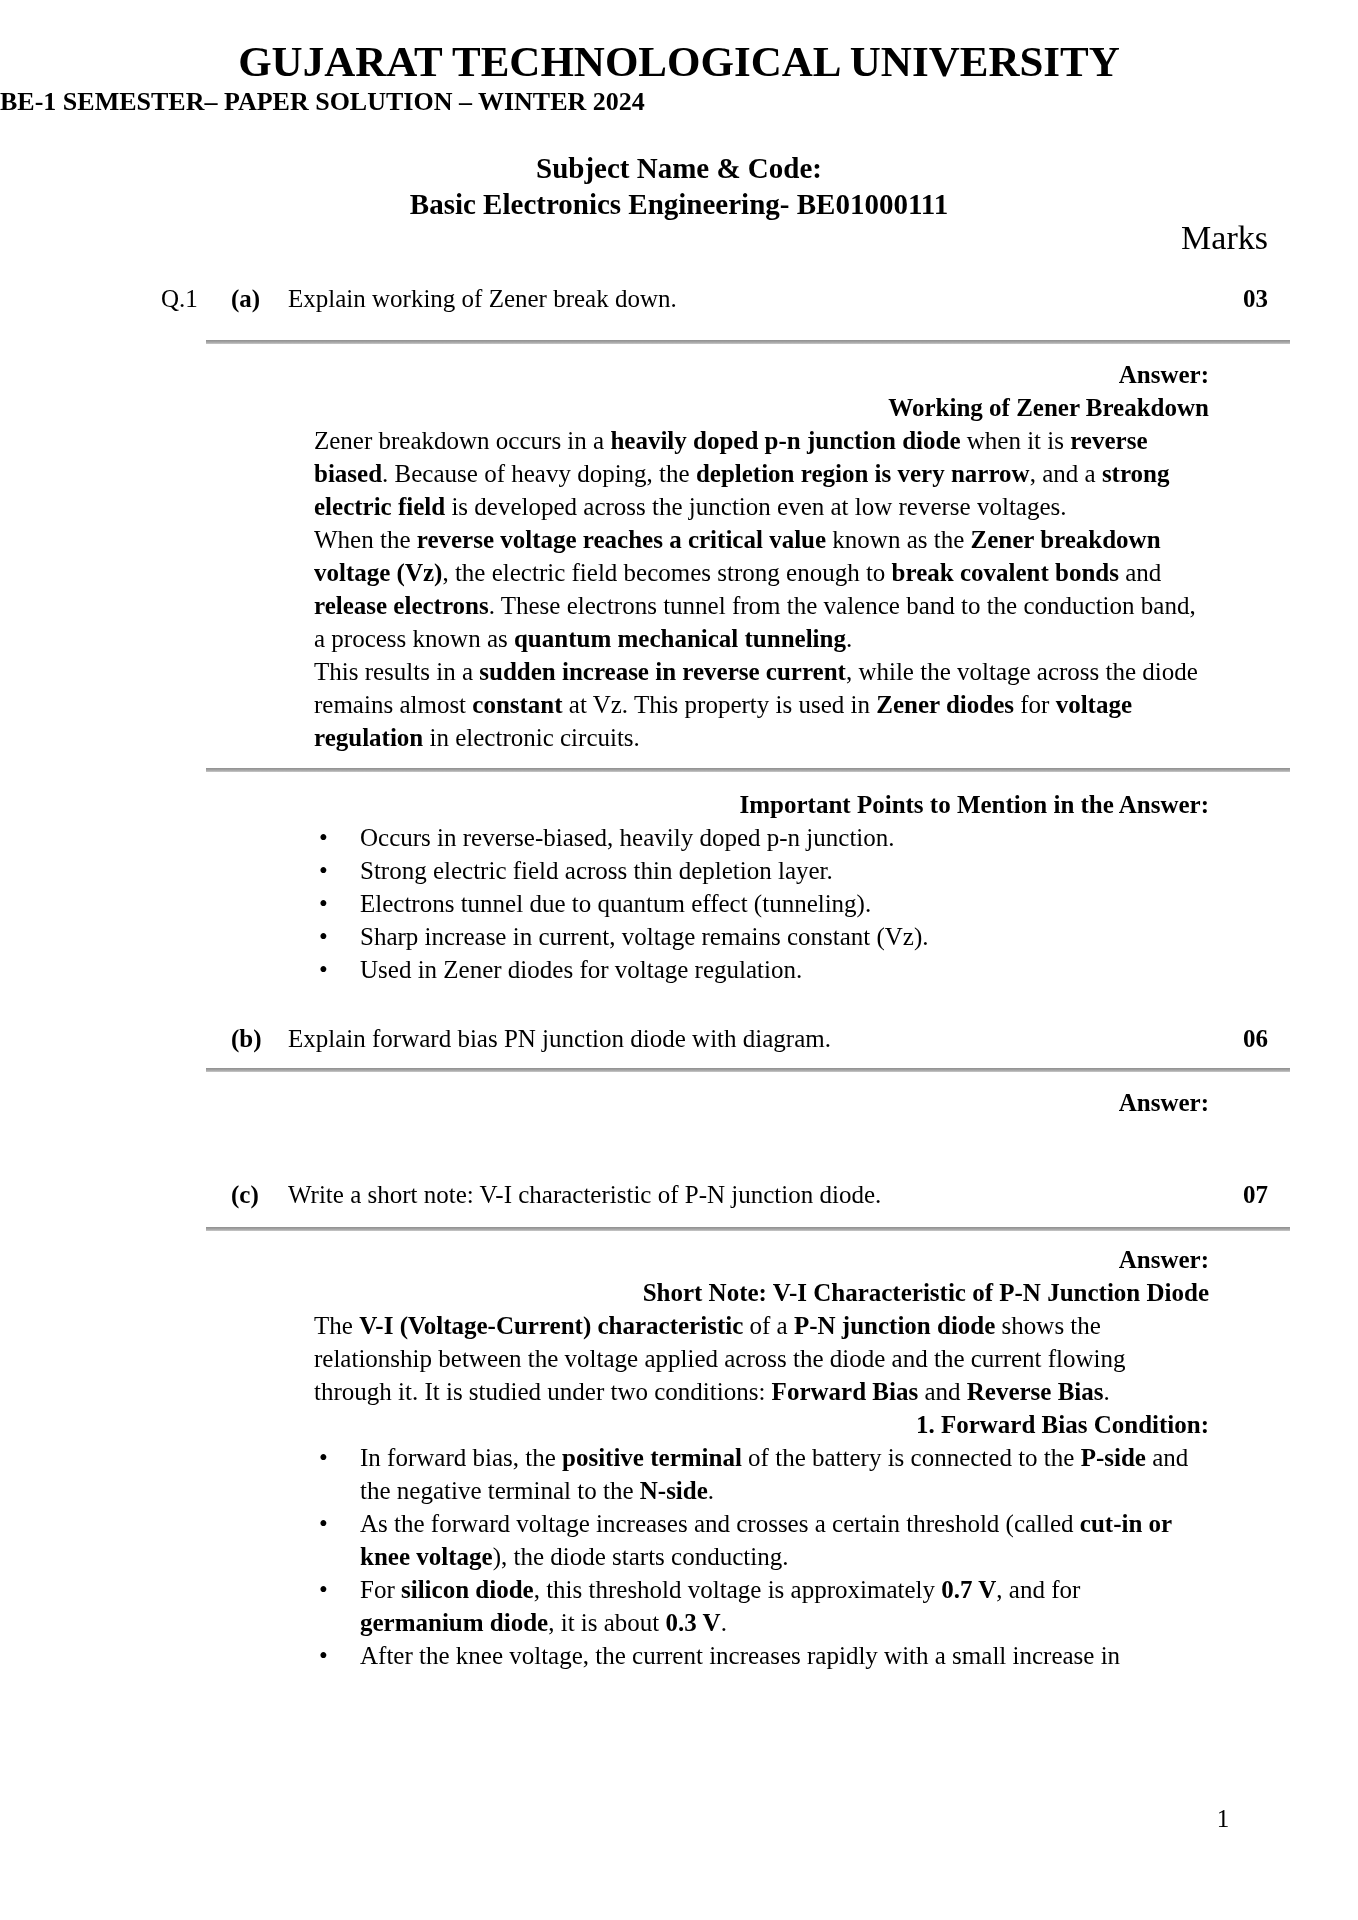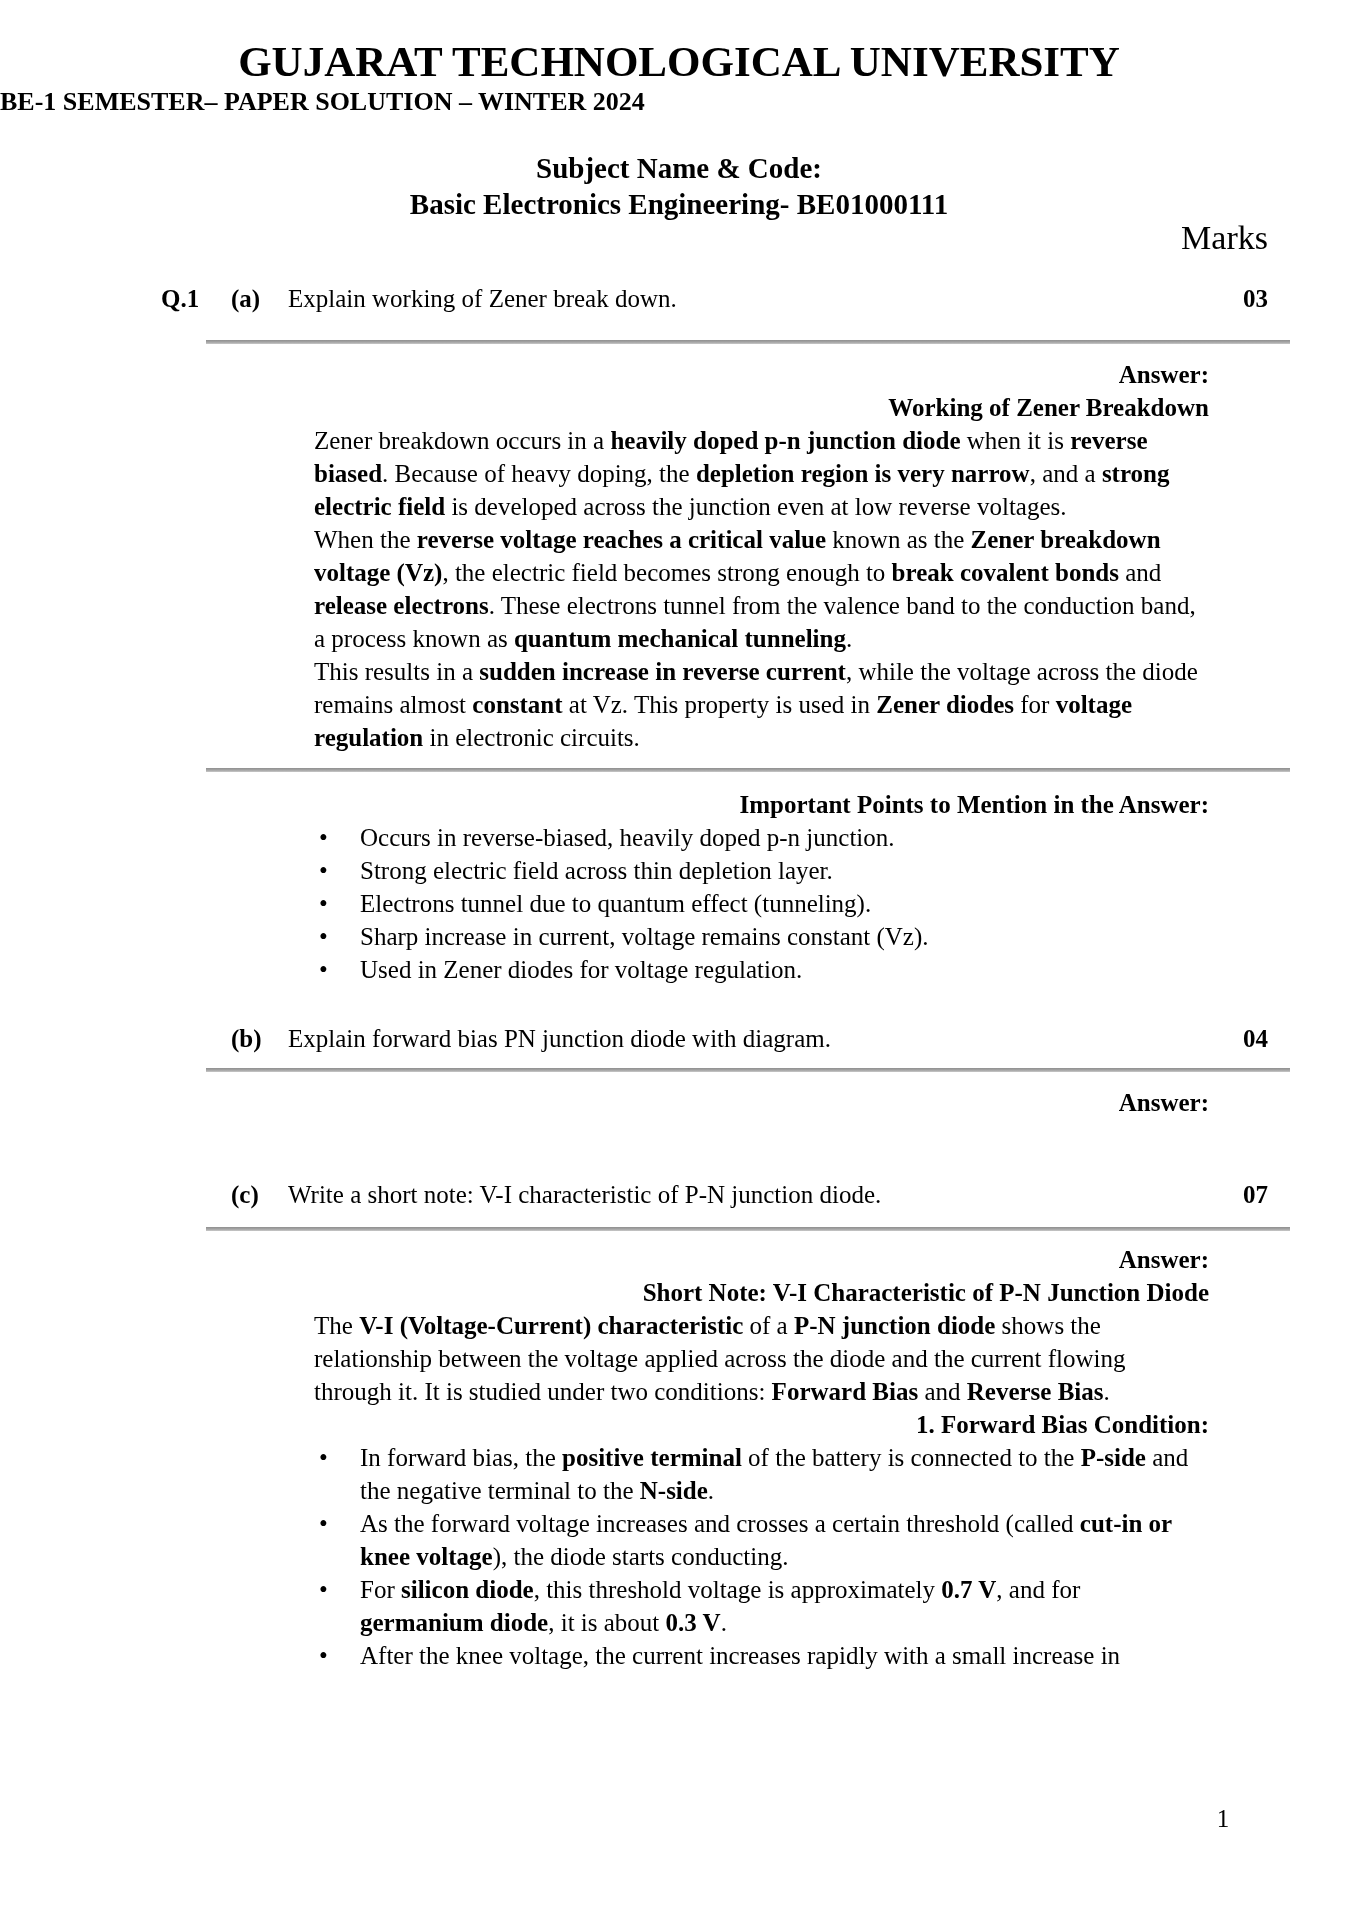--- a/index.html
+++ b/index.html
@@ -48,21 +48,21 @@
     margin-left: 1178px;
     text-align: right;
   }
   .q-row {
     display: flex;
     font-size: 25px;
     line-height: 33px;
     margin-left: 161px;
     margin-right: 90px;
   }
-  .q-no     { width: 70px; font-weight: 700; flex: none; }
+  .q-no     { width: 70px; font-weight: 400; flex: none; }
   .q-letter { width: 57px; font-weight: 700; flex: none; }
   .q-text   { flex: 1; }
   .q-marks  { width: 90px; flex: none; text-align: right; font-weight: 700; }
   .rule {
     height: 4px;
     margin-left: 206px;
     width: 1084px;
     background: linear-gradient(to bottom, #8f8f8f 0%, #a6a6a6 55%, #c9c9c9 100%);
   }
   .answer {
@@ -148,21 +148,21 @@
       <li>Electrons tunnel due to quantum effect (tunneling).</li>
       <li>Sharp increase in current, voltage remains constant (Vz).</li>
       <li>Used in Zener diodes for voltage regulation.</li>
     </ul>
   </div>
 
   <div class="q-row mt-qb">
     <div class="q-no"></div>
     <div class="q-letter">(b)</div>
     <div class="q-text">Explain forward bias PN junction diode with diagram.</div>
-    <div class="q-marks">04</div>
+    <div class="q-marks">06</div>
   </div>
 
   <div class="rule mt-r3"></div>
 
   <div class="answer mt-ab">
     <p class="b">Answer:</p>
   </div>
 
   <div class="q-row mt-qc">
     <div class="q-no"></div>

